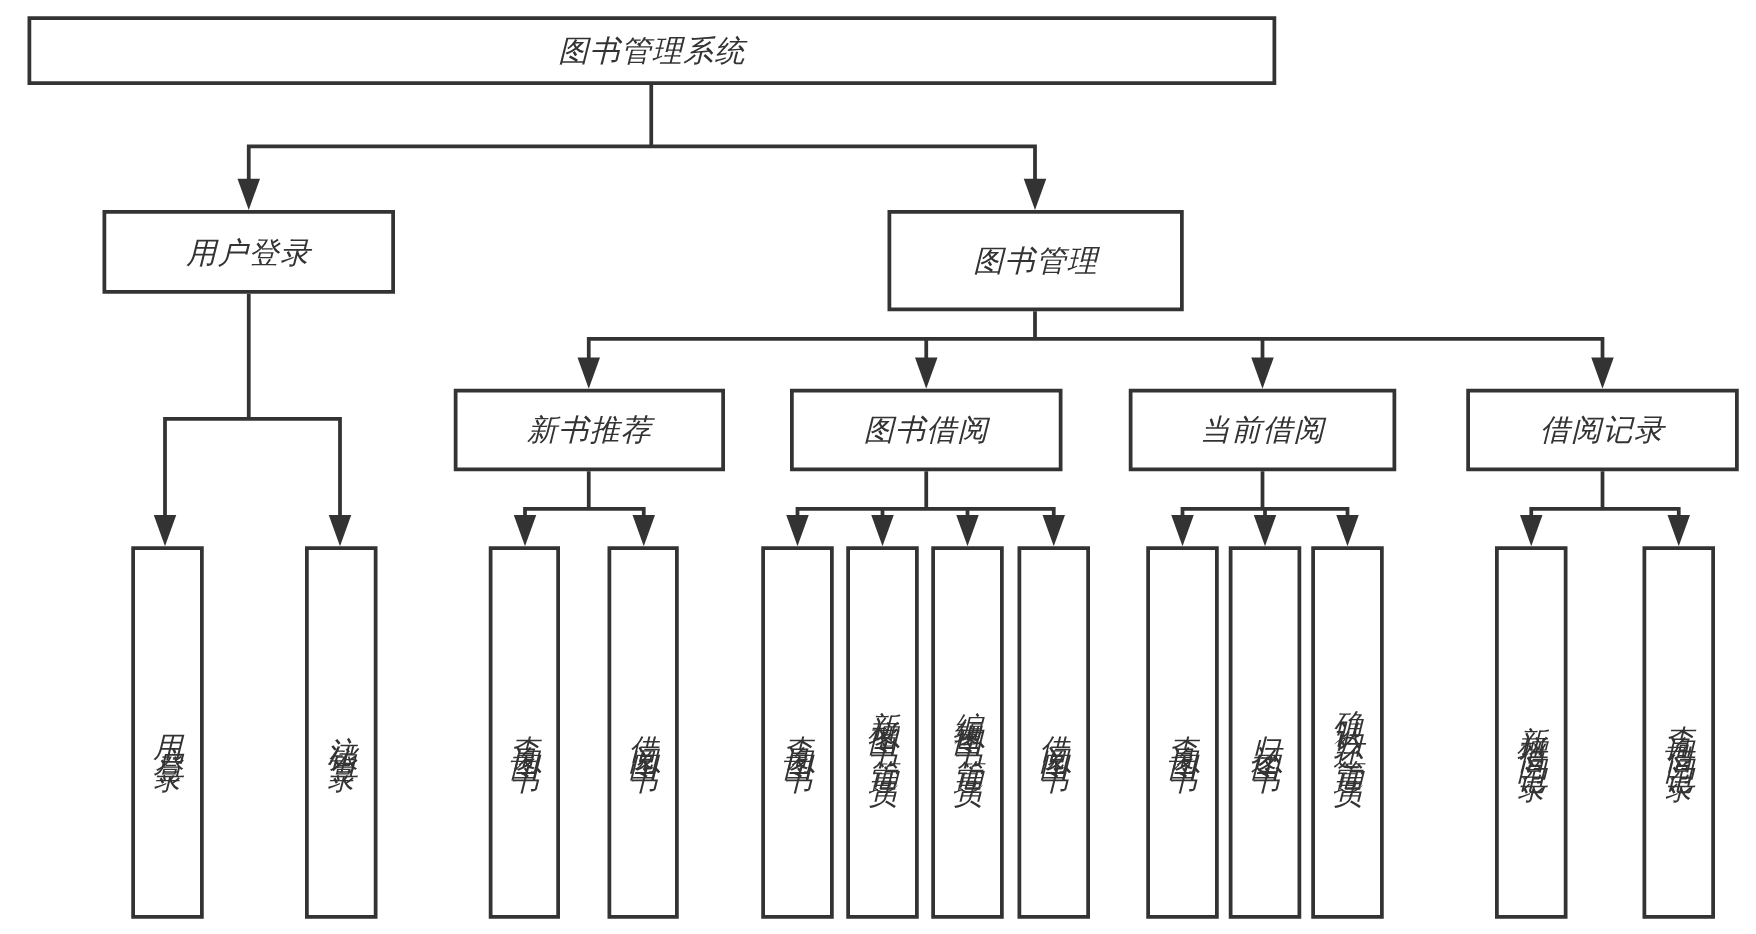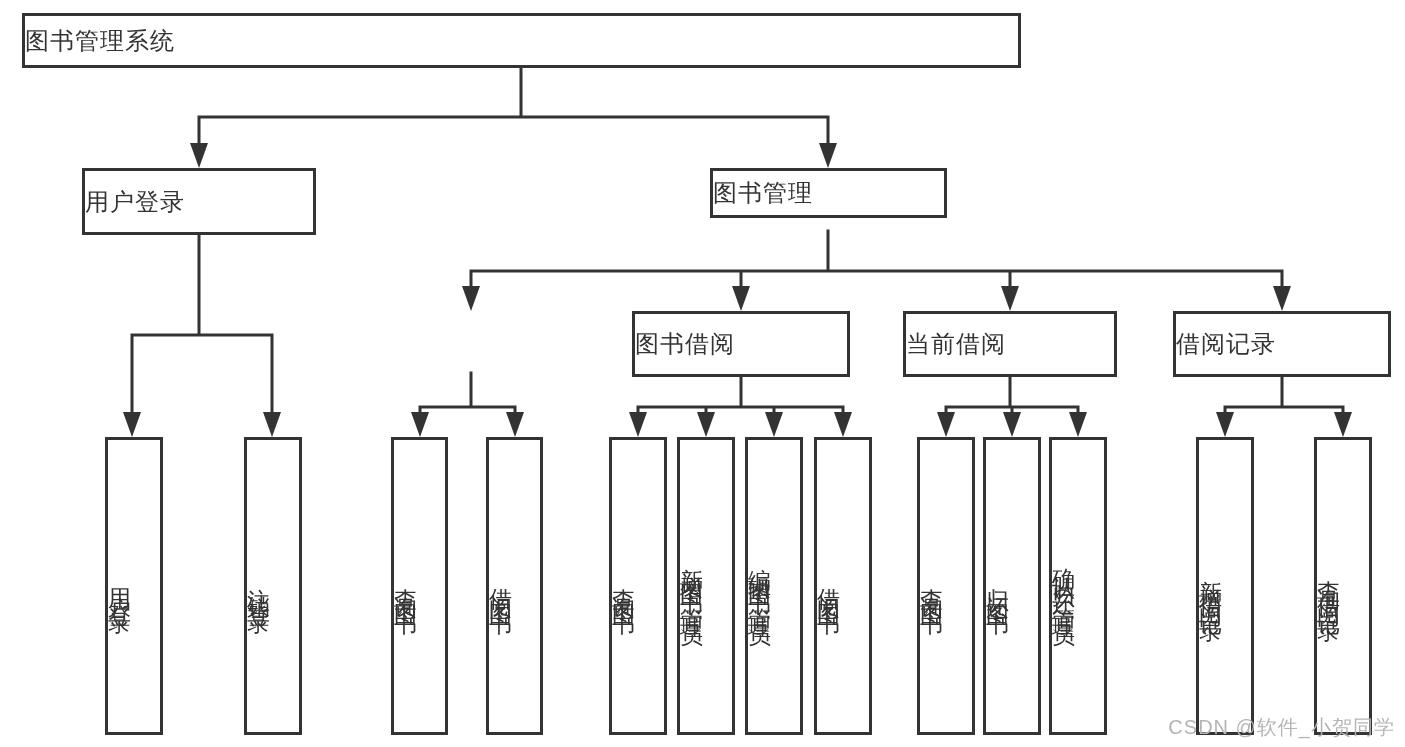--- a/index.html
+++ b/index.html
@@ -20,22 +20,23 @@
   #connectors path{stroke:var(--line);stroke-width:3;fill:none;stroke-linecap:square;}
   #connectors polygon{fill:var(--line);stroke:none;}
   .box{
     position:absolute;
     box-sizing:border-box;
     border:3px solid var(--line);
     background:#ffffff;
     color:var(--text);
     display:flex;
     align-items:center;
-    justify-content:flex-start;
+    justify-content:center;
     z-index:1;
+    font-style:italic;
   }
   .h-box{font-size:24px;letter-spacing:1px;white-space:nowrap;}
   .v-box{font-size:23px;}
   .v-box .v-label{
     writing-mode:vertical-rl;
     text-orientation:mixed;
     letter-spacing:8px;
     line-height:1;
   }
   #watermark{
@@ -90,24 +91,27 @@
     <polygon points="1334,412 1352,412 1343,437"></polygon>
   </svg>
 
   <div class="box h-box" style="left:22px;top:13px;width:999px;height:55px">
     <span>图书管理系统</span>
   </div>
 
   <div class="box h-box" style="left:82px;top:168px;width:234px;height:67px">
     <span>用户登录</span>
   </div>
-  <div class="box h-box" style="left:710px;top:168px;width:237px;height:50px">
+  <div class="box h-box" style="left:710px;top:168px;width:237px;height:81px">
     <span>图书管理</span>
   </div>
 
+  <div class="box h-box" style="left:363px;top:311px;width:217px;height:66px">
+    <span>新书推荐</span>
+  </div>
   <div class="box h-box" style="left:903px;top:311px;width:214px;height:66px">
     <span>当前借阅</span>
   </div>
   <div class="box h-box" style="left:632px;top:311px;width:218px;height:66px">
     <span>图书借阅</span>
   </div>
   <div class="box h-box" style="left:1173px;top:311px;width:218px;height:66px">
     <span>借阅记录</span>
   </div>
 
@@ -144,14 +148,13 @@
   <div class="box v-box" style="left:1049px;top:437px;width:58px;height:298px">
     <span class="v-label">确认归还（管理员）</span>
   </div>
   <div class="box v-box" style="left:1196px;top:437px;width:58px;height:298px">
     <span class="v-label">新增借阅记录</span>
   </div>
   <div class="box v-box" style="left:1314px;top:437px;width:58px;height:298px">
     <span class="v-label">查询借阅记录</span>
   </div>
 
-  <div id="watermark">CSDN @软件_小贺同学</div>
 </div>
 
 </body></html>

